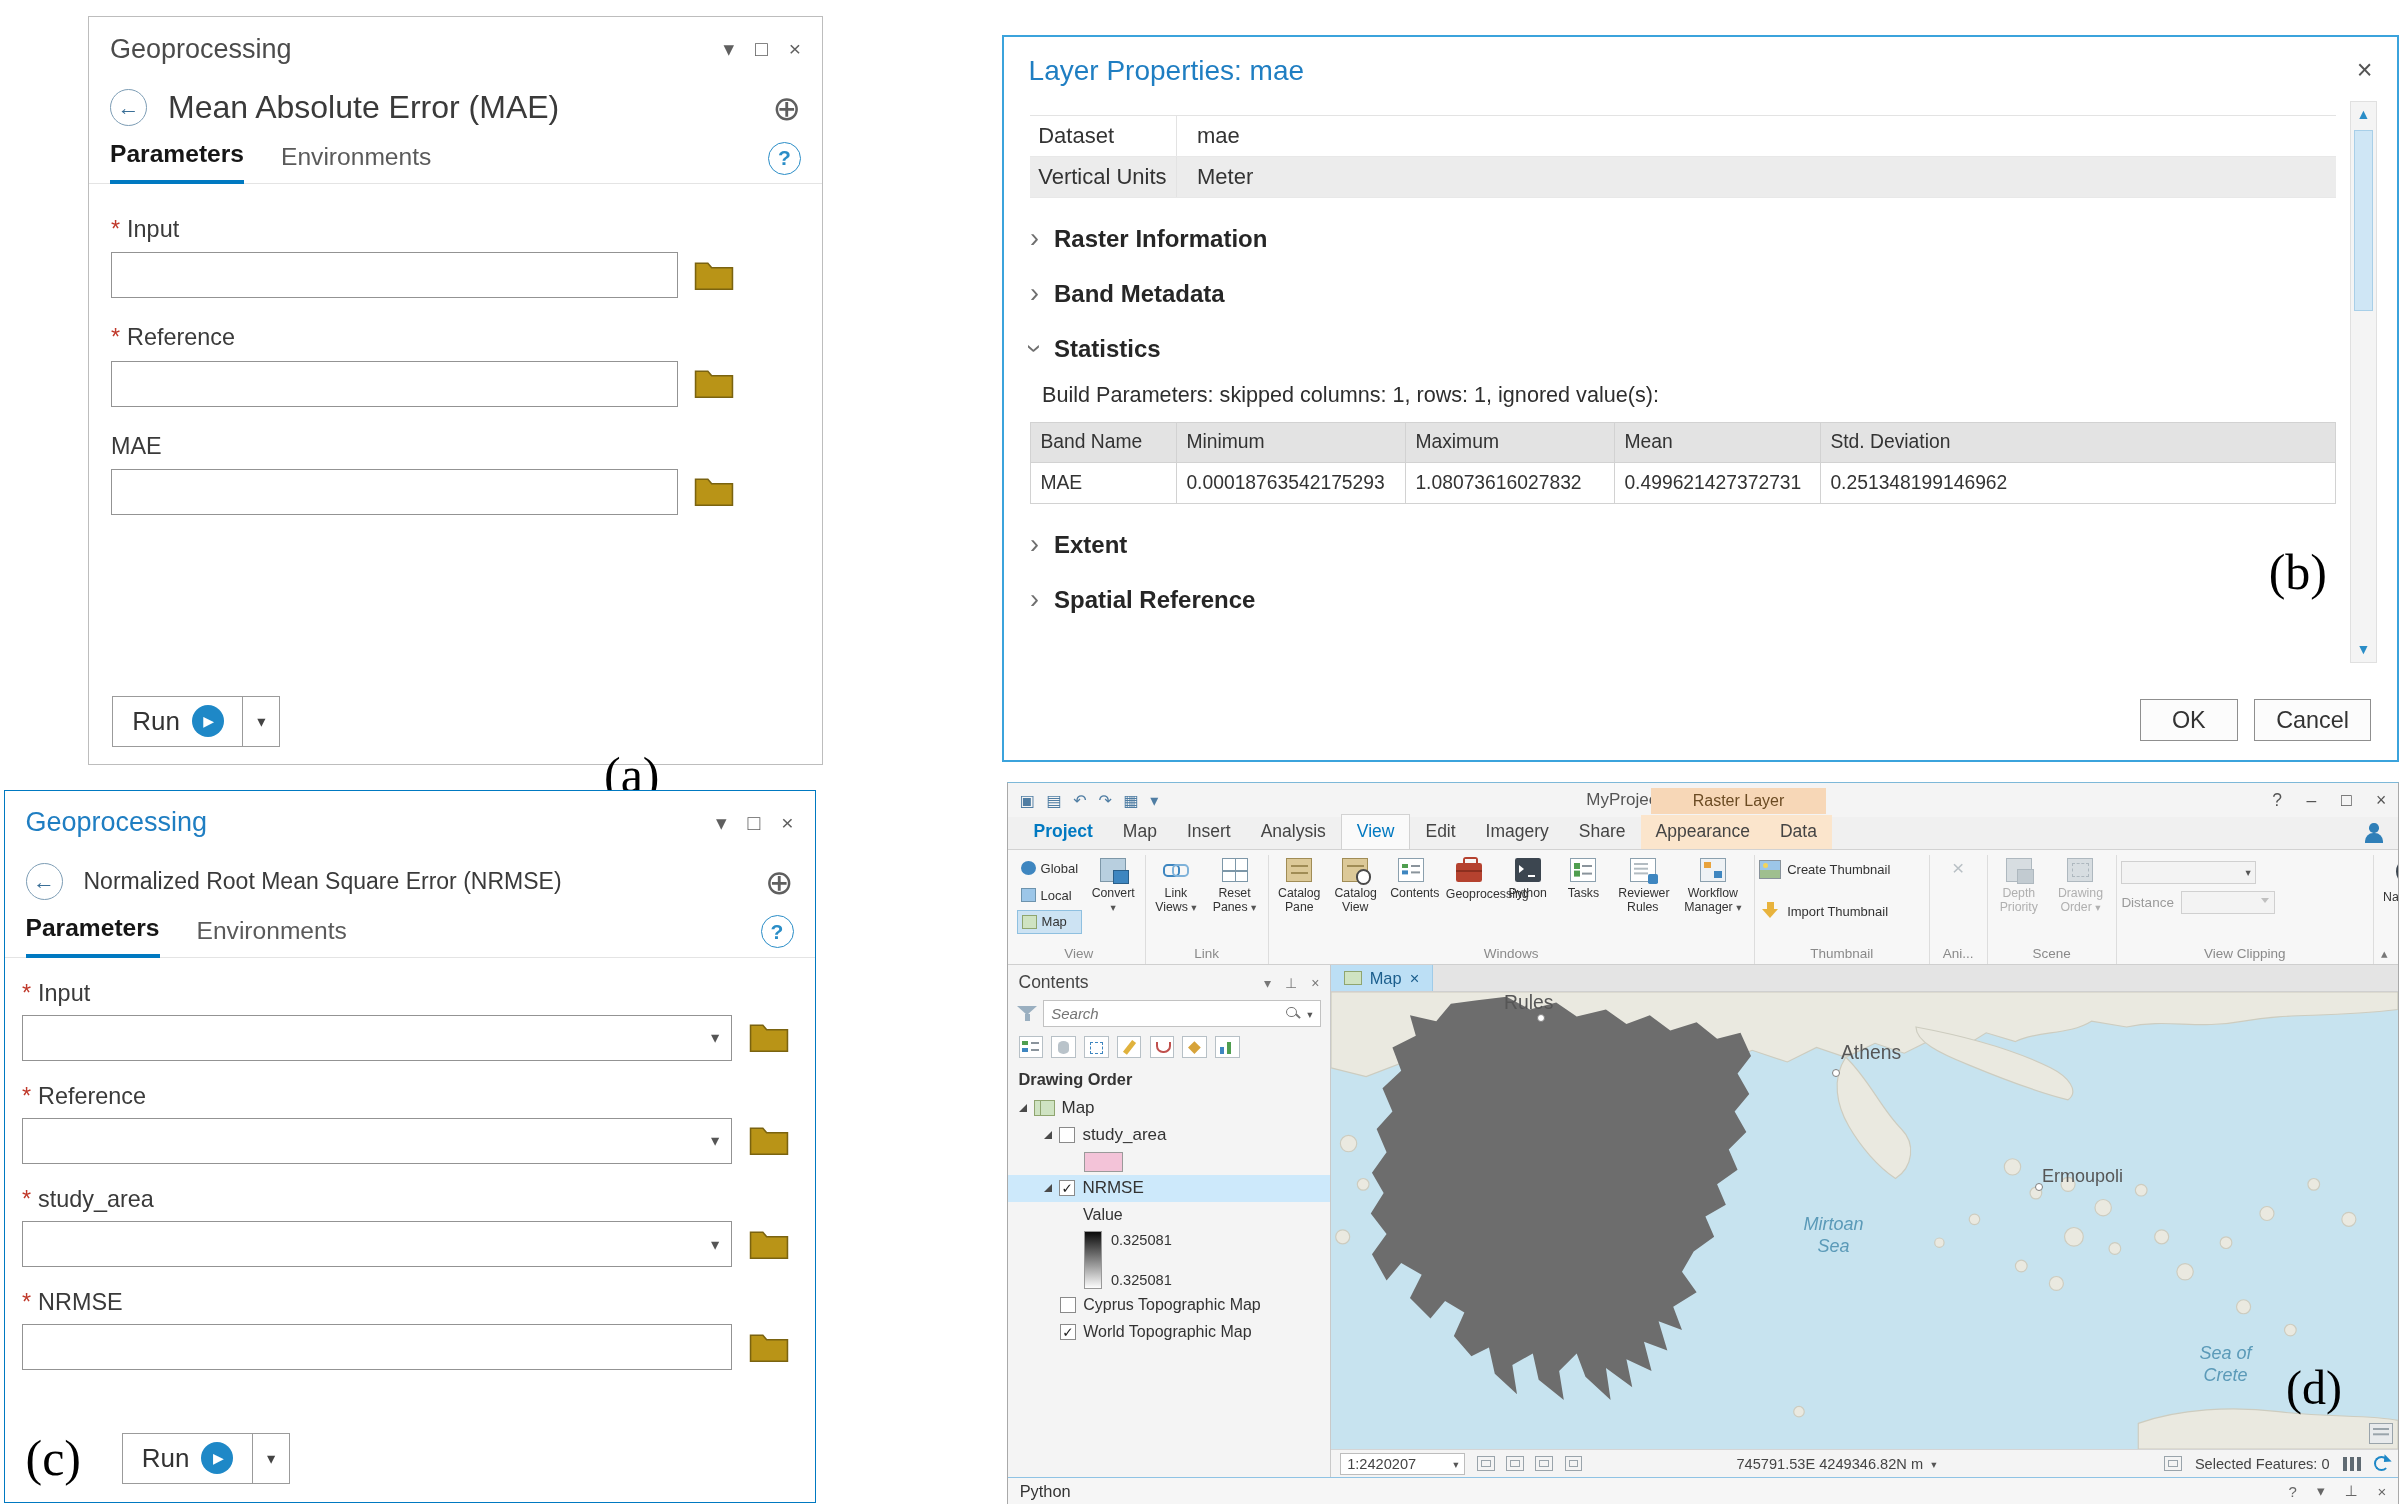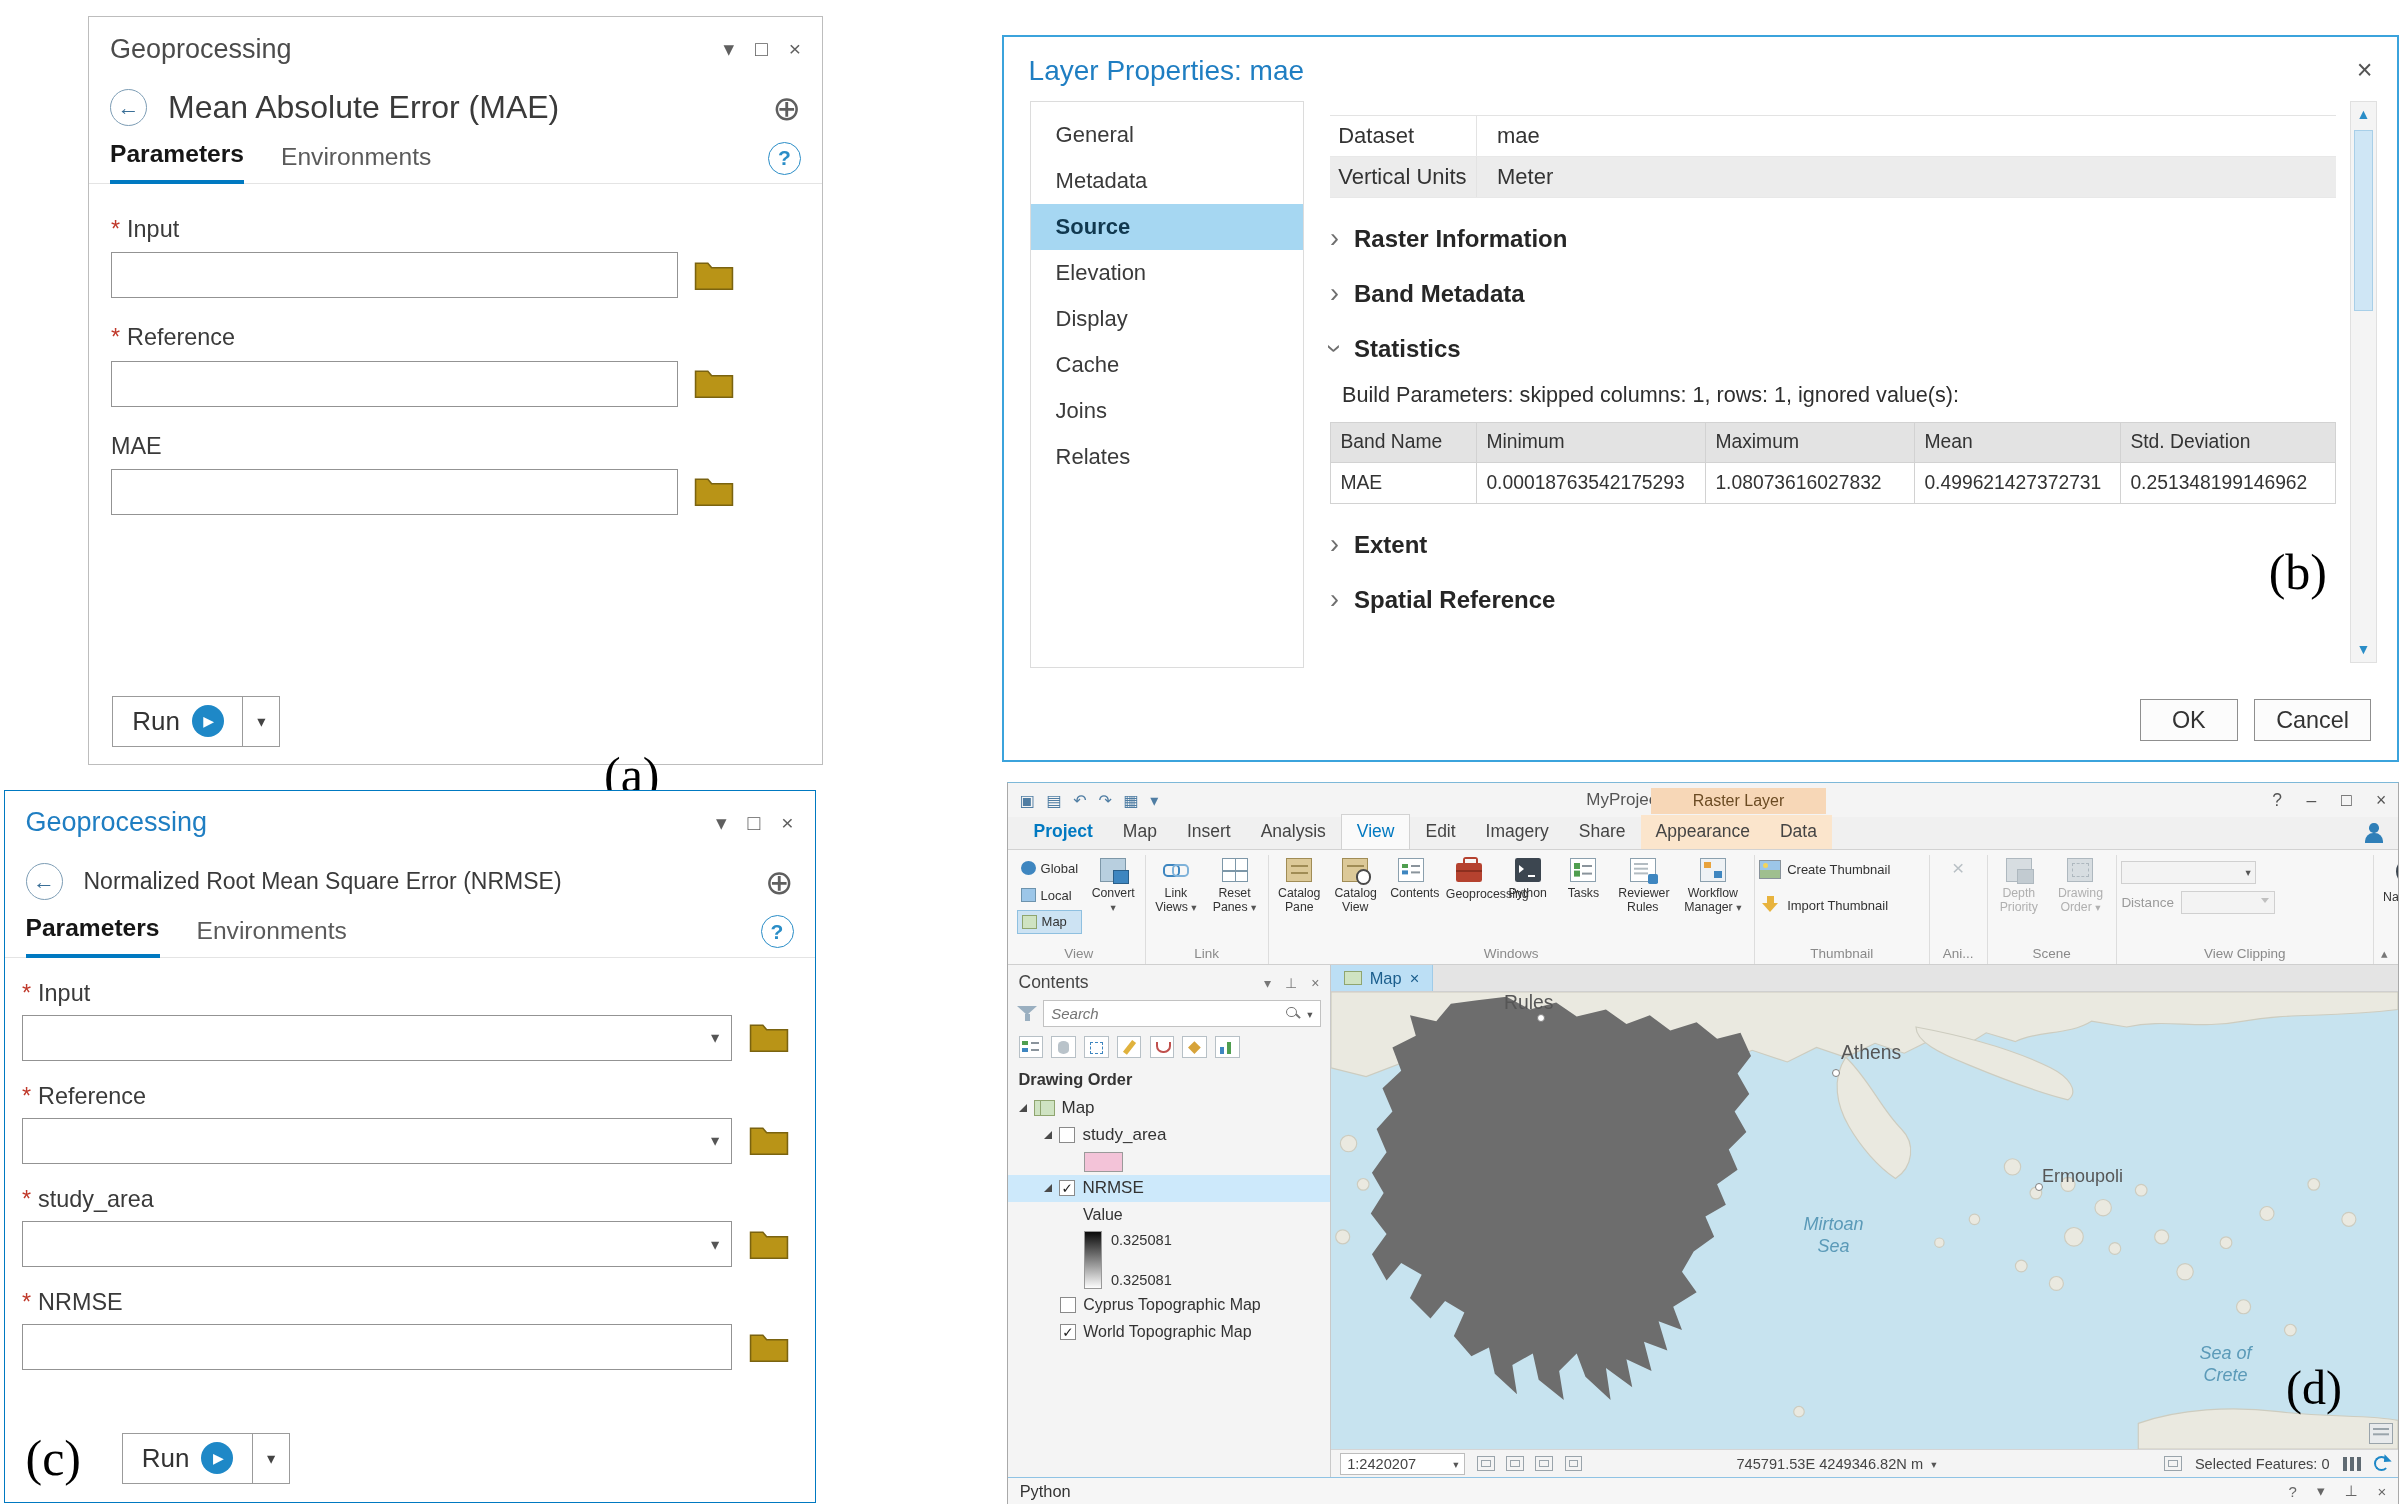--- a/index.html
+++ b/index.html
@@ -319,30 +319,20 @@
       <div class="run-caret">▾</div>
     </div>
   </div>
 
   <div class="panel-b">
     <div class="lp-titlebar">
       <span class="lp-title">Layer Properties: mae</span>
       <span class="lp-close">×</span>
     </div>
     <div class="lp-main">
-      <div class="lp-sidebar">
-        <div class="lp-item">General</div>
-        <div class="lp-item">Metadata</div>
-        <div class="lp-item selected">Source</div>
-        <div class="lp-item">Elevation</div>
-        <div class="lp-item">Display</div>
-        <div class="lp-item">Cache</div>
-        <div class="lp-item">Joins</div>
-        <div class="lp-item">Relates</div>
-      </div>
       <div class="lp-content">
         <div class="cut-row"></div>
         <div class="prop-row">
           <div class="prop-name">Dataset</div>
           <div class="prop-val">mae</div>
         </div>
         <div class="prop-row alt">
           <div class="prop-name">Vertical Units</div>
           <div class="prop-val">Meter</div>
         </div>
@@ -592,21 +582,21 @@
           </div>
           <div class="bigbtn">
             <span class="ric ric-workflow"></span>
             <span class="blabel"><span>Workflow Manager</span> <span class="cd">▾</span></span>
           </div>
         </div>
         <div class="rgroup-label">Windows</div>
       </div>
 
       <div class="rgroup" style="width:175px">
-        <div class="rgroup-content" style="flex-direction:column;align-items:flex-start;gap:9px">
+        <div class="rgroup-content" style="flex-direction:column;align-items:flex-start;gap:15px">
           <div class="thumbrow">
             <span class="ric-thumb"></span>
             <span>Create Thumbnail</span>
           </div>
           <div class="thumbrow">
             <span class="ric-import"></span>
             <span>Import Thumbnail</span>
           </div>
         </div>
         <div class="rgroup-label">Thumbnail</div>

